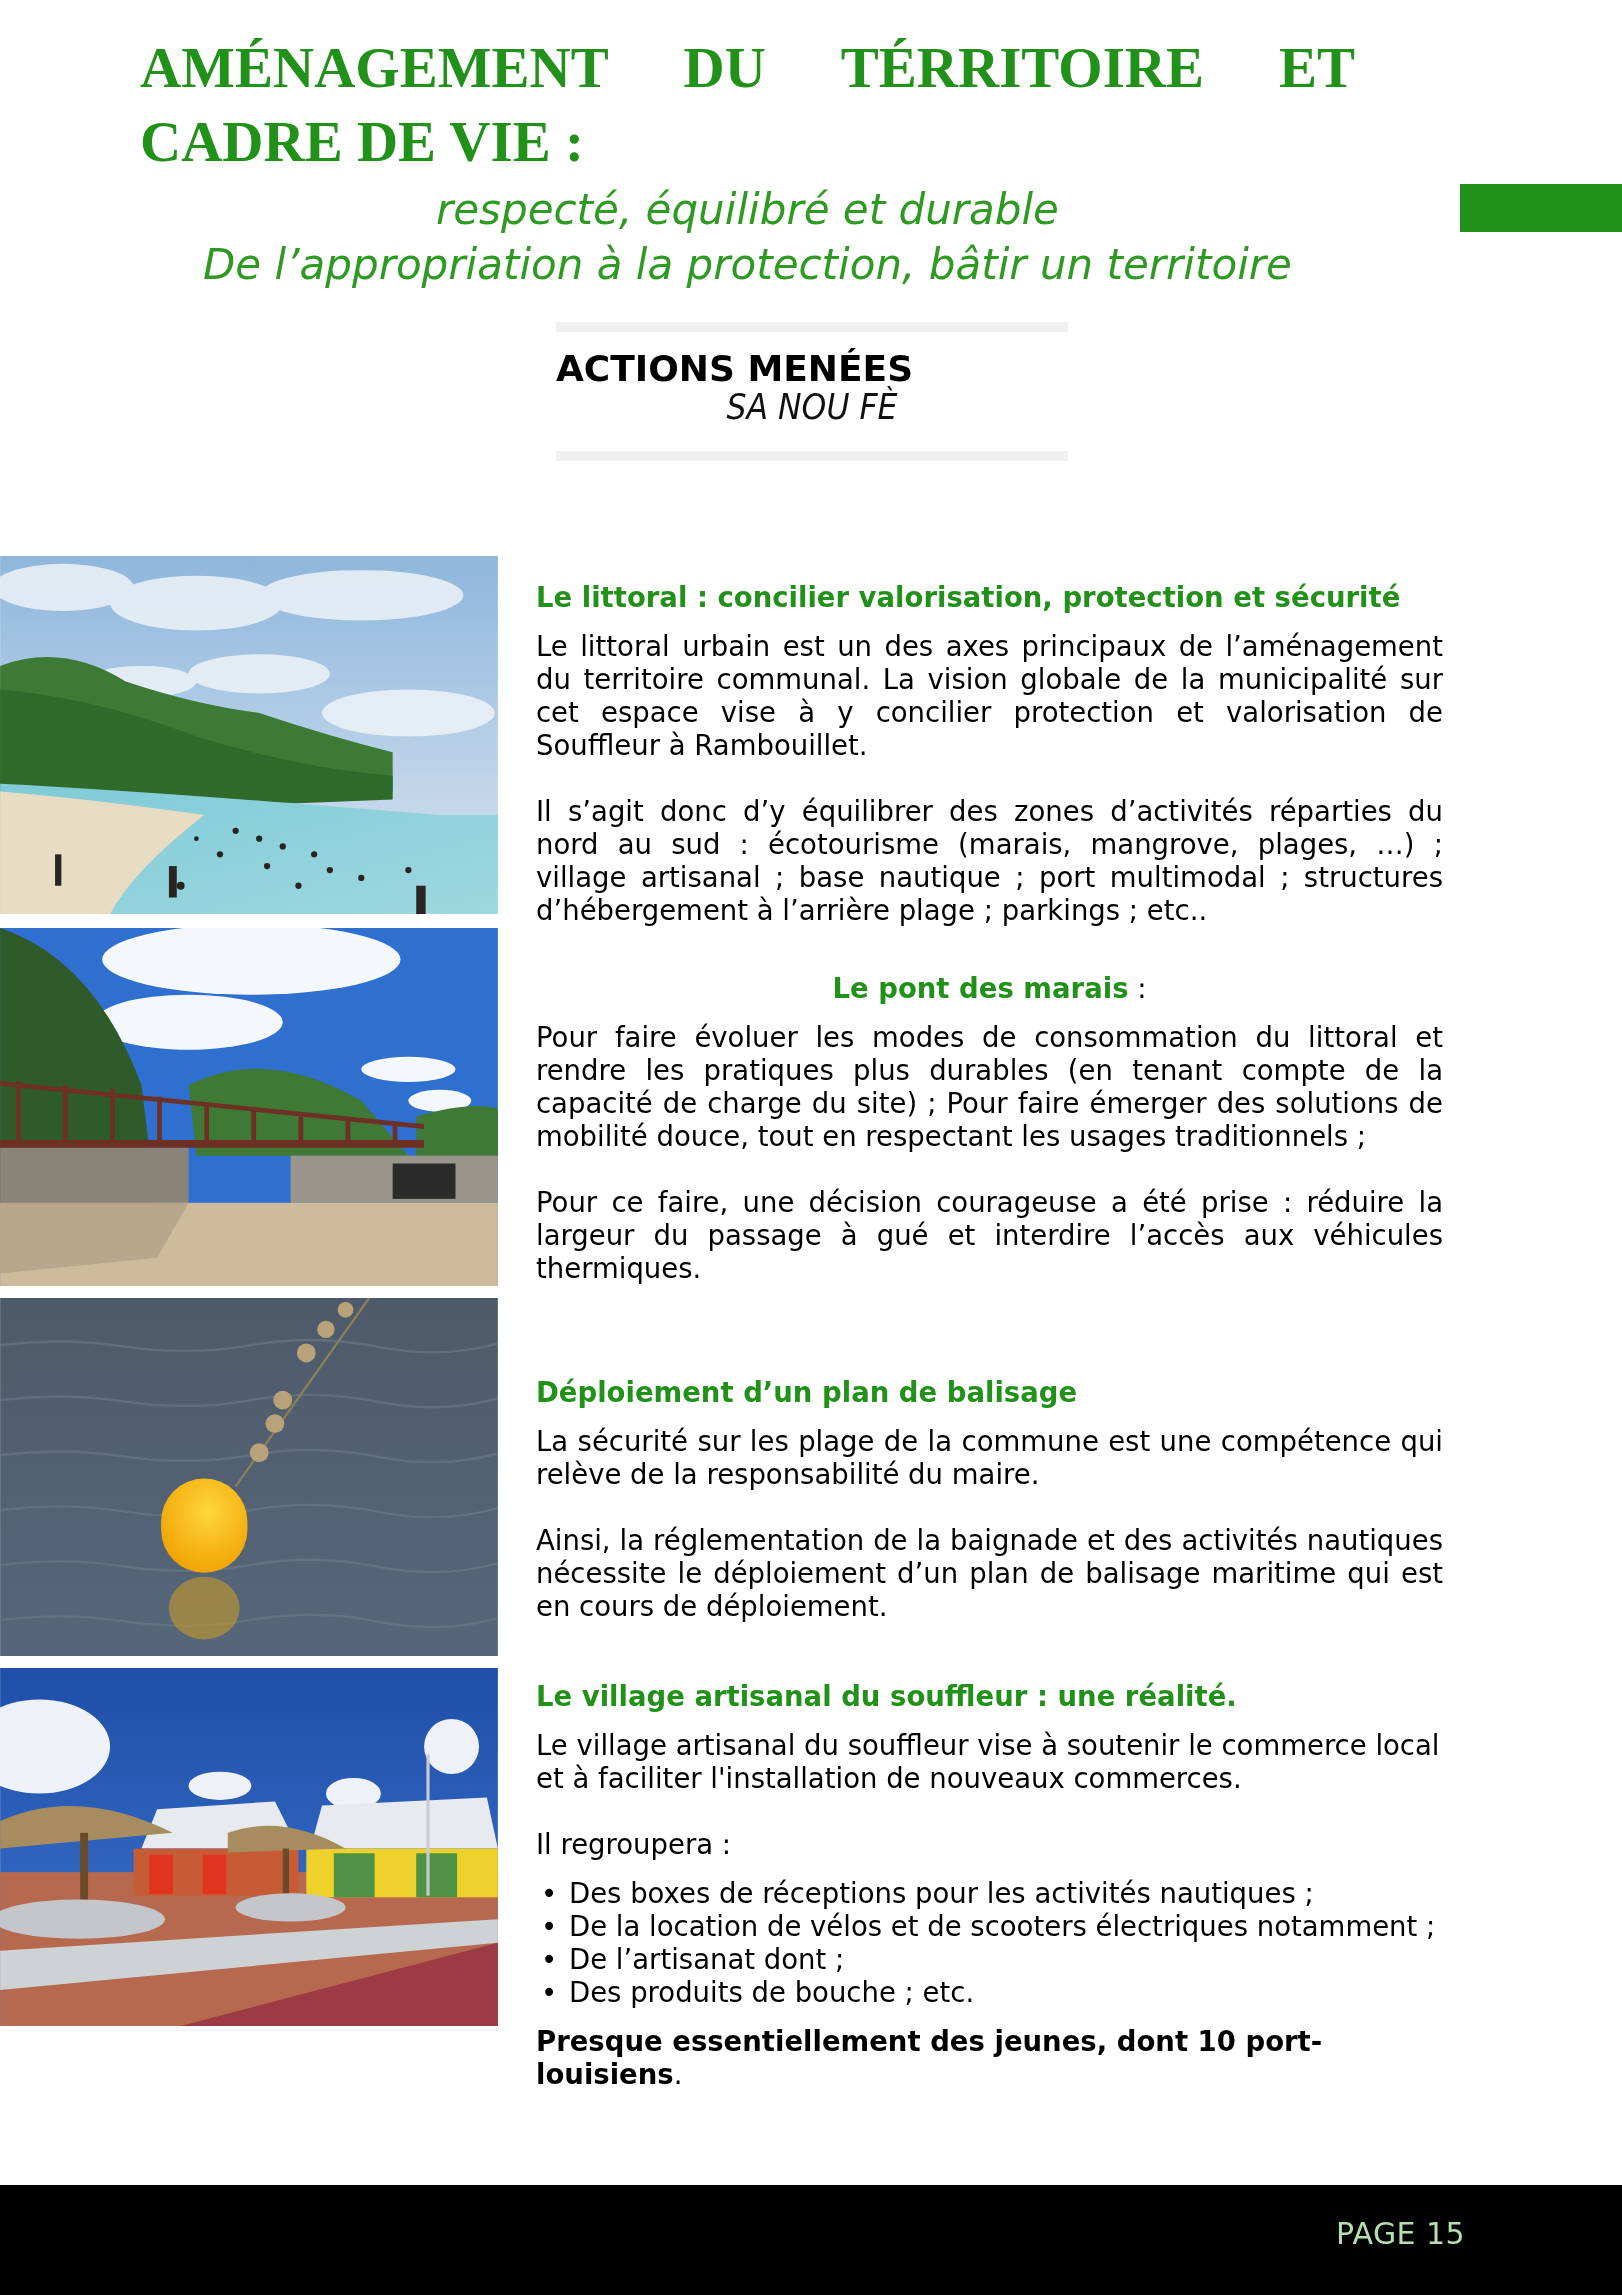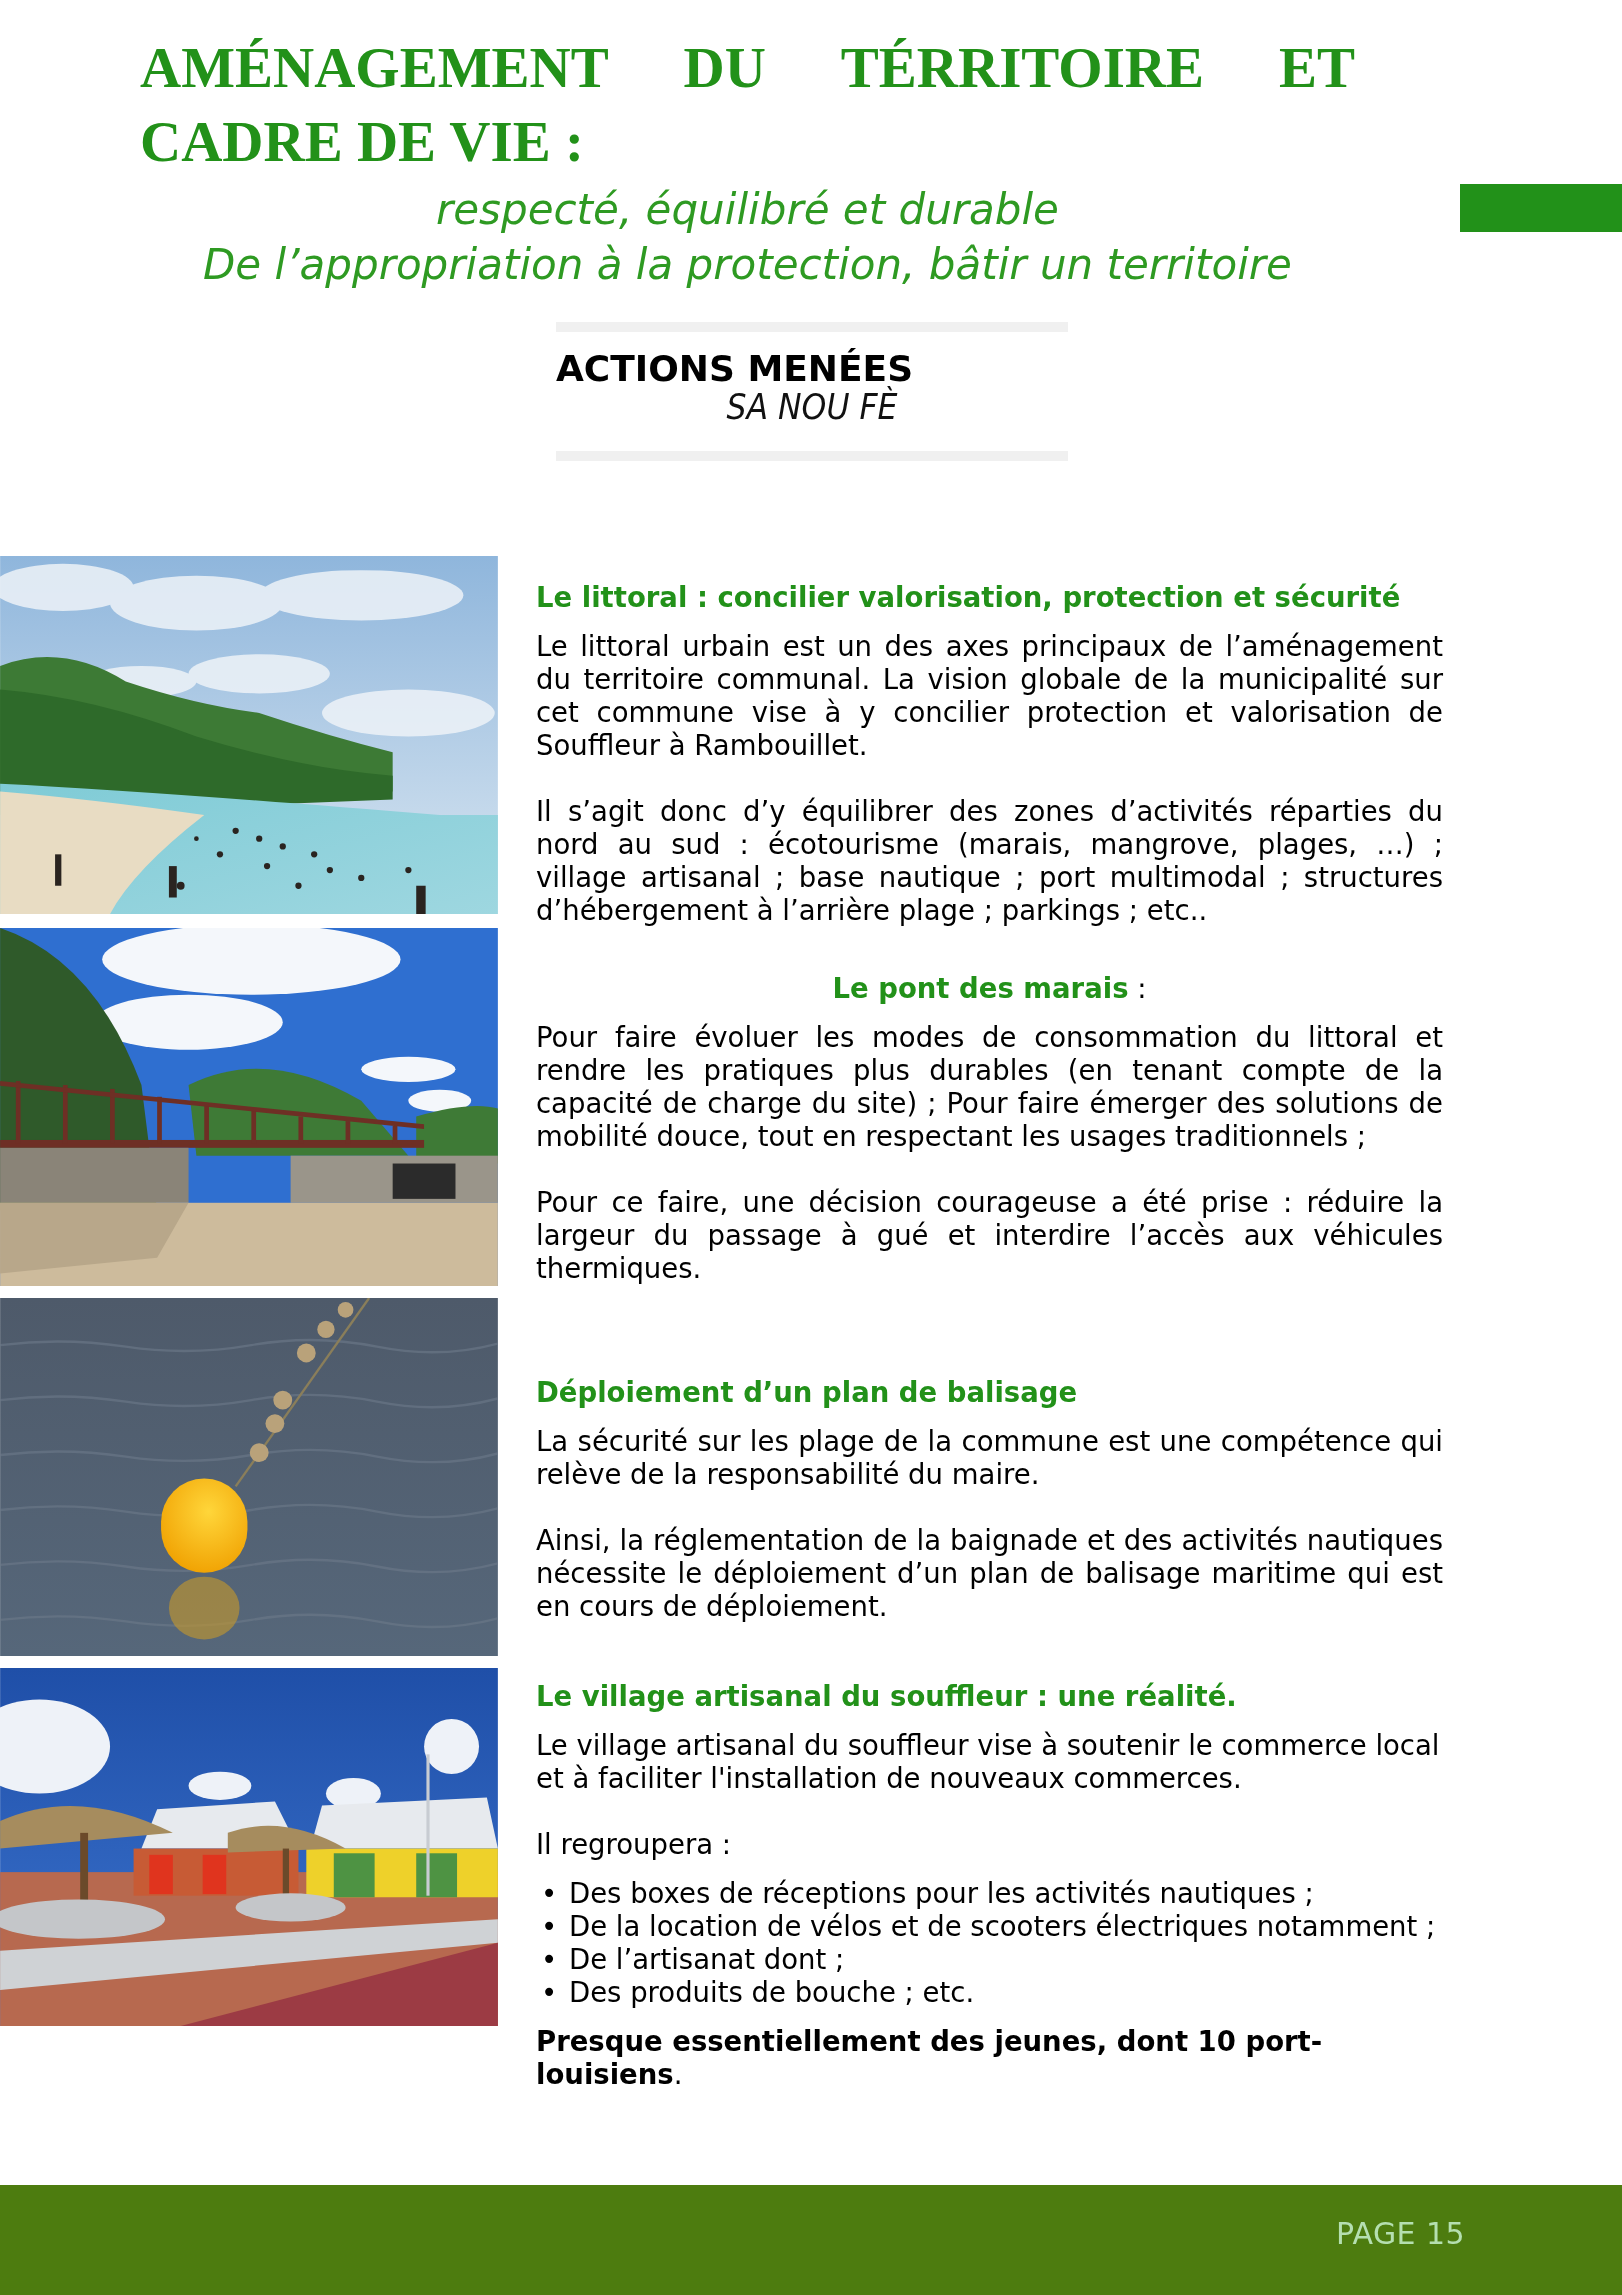--- a/index.html
+++ b/index.html
@@ -41,21 +41,21 @@
   }
   .text-block p { margin:16px; text-align:justify; }
   .text-block p.gap { margin-top:33px; }
   .sec-title { color:#229119; font-weight:bold; }
   .sec-colon { color:#000; font-weight:normal; }
   .text-block ul { margin:0; padding:0 0 0 49px; list-style:none; }
   .text-block li { position:relative; }
   .text-block li::before { content:"•"; position:absolute; left:-28px; top:0; }
   .strong-line { font-weight:bold; }
   .footer {
-    position:absolute; left:0; top:2185px; width:1623px; height:111px; background:#4d7c0f;
+    position:absolute; left:0; top:2185px; width:1623px; height:111px; background:#000000;
   }
   .page-num {
     position:absolute; left:1336px; top:31px; font-family:"DejaVu Sans", sans-serif;
     font-size:30px; line-height:36px; color:#b5dfb0; letter-spacing:0.4px;
   }
 </style>
 </head>
 <body>
 
 <div class="title">
@@ -121,21 +121,21 @@
         <circle cx="340" cy="395" r="4"></circle>
         <circle cx="230" cy="420" r="5"></circle>
       <rect x="215" y="395" width="10" height="40"></rect>
         <rect x="70" y="380" width="8" height="40"></rect>
       <rect x="530" y="420" width="12" height="36"></rect>
     </g>
   </svg>
 </div>
 <div class="text-block" style="top:565px;">
   <p style="text-align:left;"><span class="sec-title">Le littoral : concilier valorisation, protection et sécurité</span></p>
-  <p>Le littoral urbain est un des axes principaux de l’aménagement du territoire communal. La vision globale de la municipalité sur cet commune vise à y concilier protection et valorisation de Souffleur à Rambouillet.</p>
+  <p>Le littoral urbain est un des axes principaux de l’aménagement du territoire communal. La vision globale de la municipalité sur cet espace vise à y concilier protection et valorisation de Souffleur à Rambouillet.</p>
   <p class="gap">Il s’agit donc d’y équilibrer des zones d’activités réparties du nord au sud : écotourisme (marais, mangrove, plages, …) ; village artisanal ; base nautique ; port multimodal ;  structures d’hébergement à l’arrière plage ;  parkings ; etc..</p>
 </div>
 
 <div class="photo" style="top:928px;">
   <svg width="498" height="358" viewBox="0 0 634 456" xmlns="http://www.w3.org/2000/svg">
     <rect width="634" height="456" fill="#2f6fd0"></rect>
     <g fill="#f4f7fb">
       <ellipse cx="320" cy="40" rx="190" ry="45"></ellipse>
         <ellipse cx="240" cy="120" rx="120" ry="35"></ellipse>
       <ellipse cx="520" cy="180" rx="60" ry="16"></ellipse>

